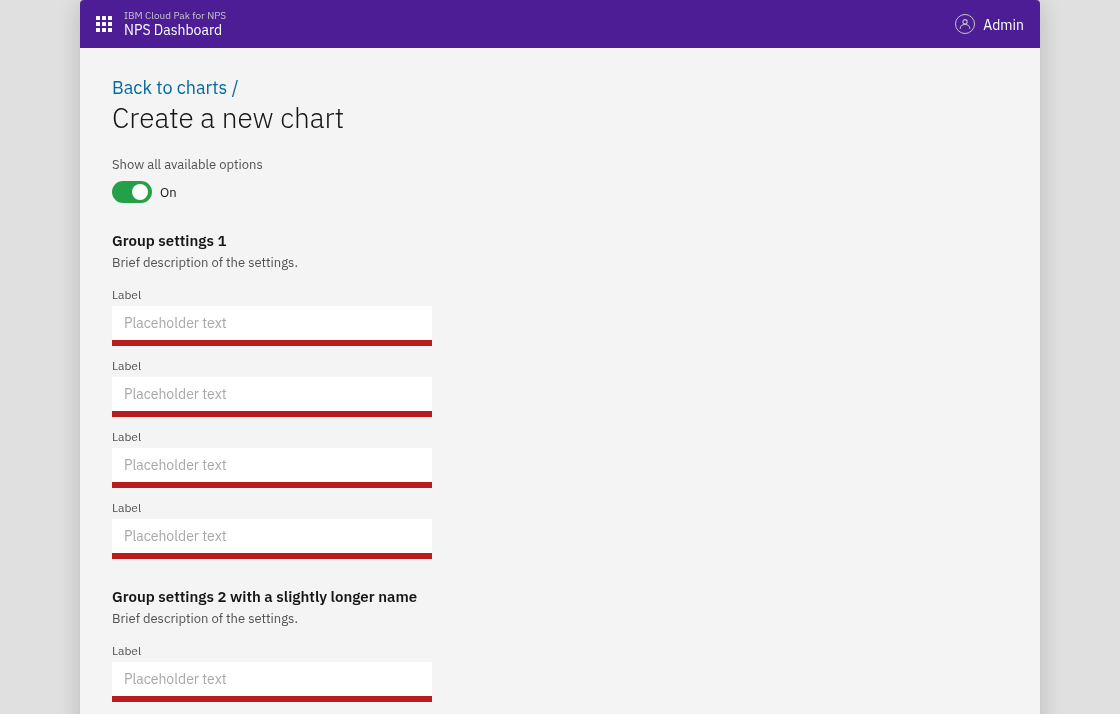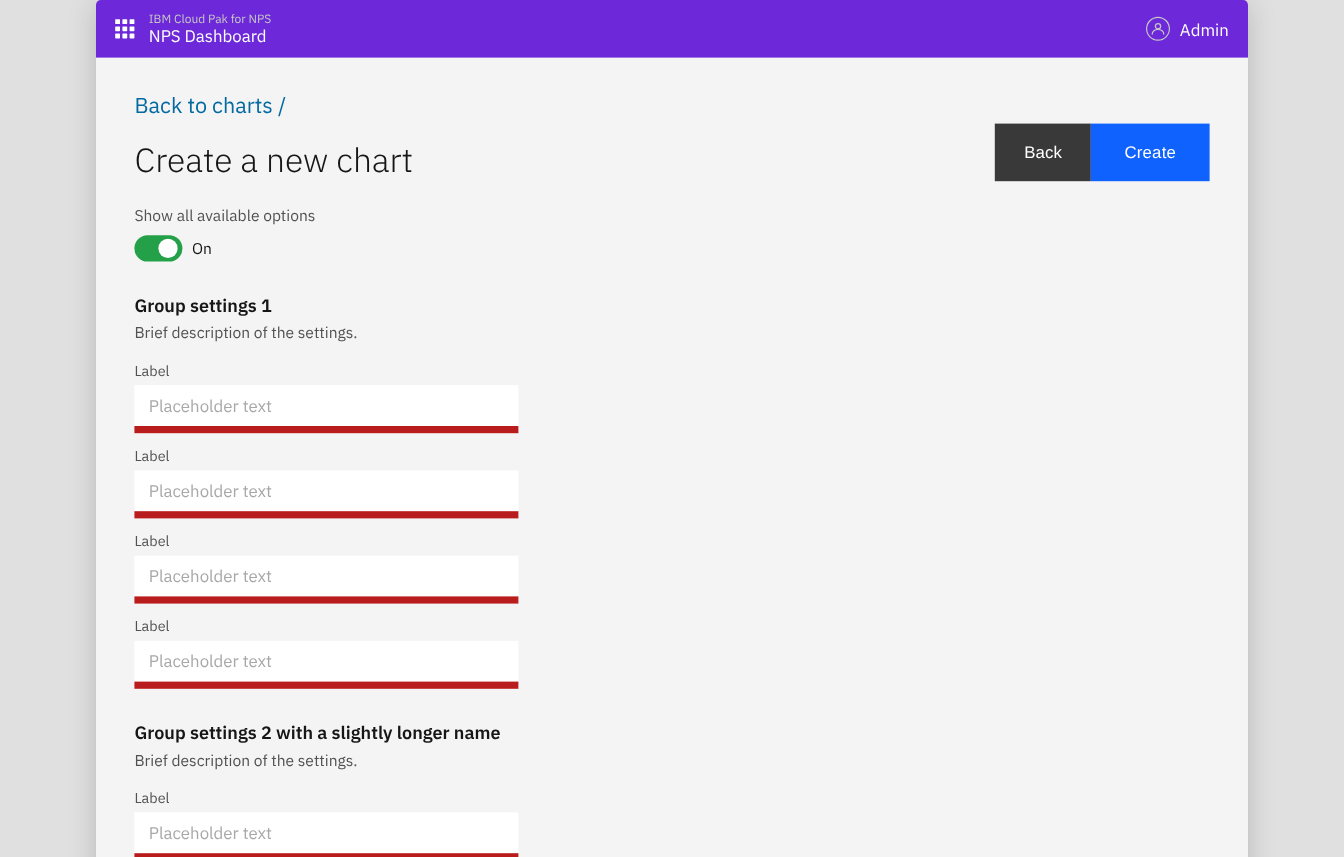--- a/index.html
+++ b/index.html
@@ -16,21 +16,21 @@
       min-height: 580px;
       background: #f4f4f4;
       border-radius: 4px;
       box-shadow: 0 4px 24px rgba(0,0,0,0.18);
       overflow: hidden;
       display: flex;
       flex-direction: column;
     }
     
     .navbar {
-      background: #6d28d9;
+      background: #4c1d95;
       color: #fff;
       height: 48px;
       display: flex;
       align-items: center;
       padding: 4px 16px;
       justify-content: space-between;
       flex-shrink: 0;
     }
     .navbar-left {
       display: flex;
@@ -252,24 +252,20 @@
     </div>
   </nav>
 
   <main class="content">
     
     <a class="breadcrumb">Back to charts /</a>
 
     
     <div class="page-header-row">
       <h1 class="page-title">Create a new chart</h1>
-      <div class="header-buttons">
-        <button class="btn-back">Back</button>
-        <button class="btn-create">Create</button>
-      </div>
     </div>
 
     
     <div class="toggle-row">
       <div class="toggle-label-text">Show all available options</div>
       <div class="toggle-container">
         <div class="toggle-switch"></div>
         <span class="toggle-on-label">On</span>
       </div>
     </div>

